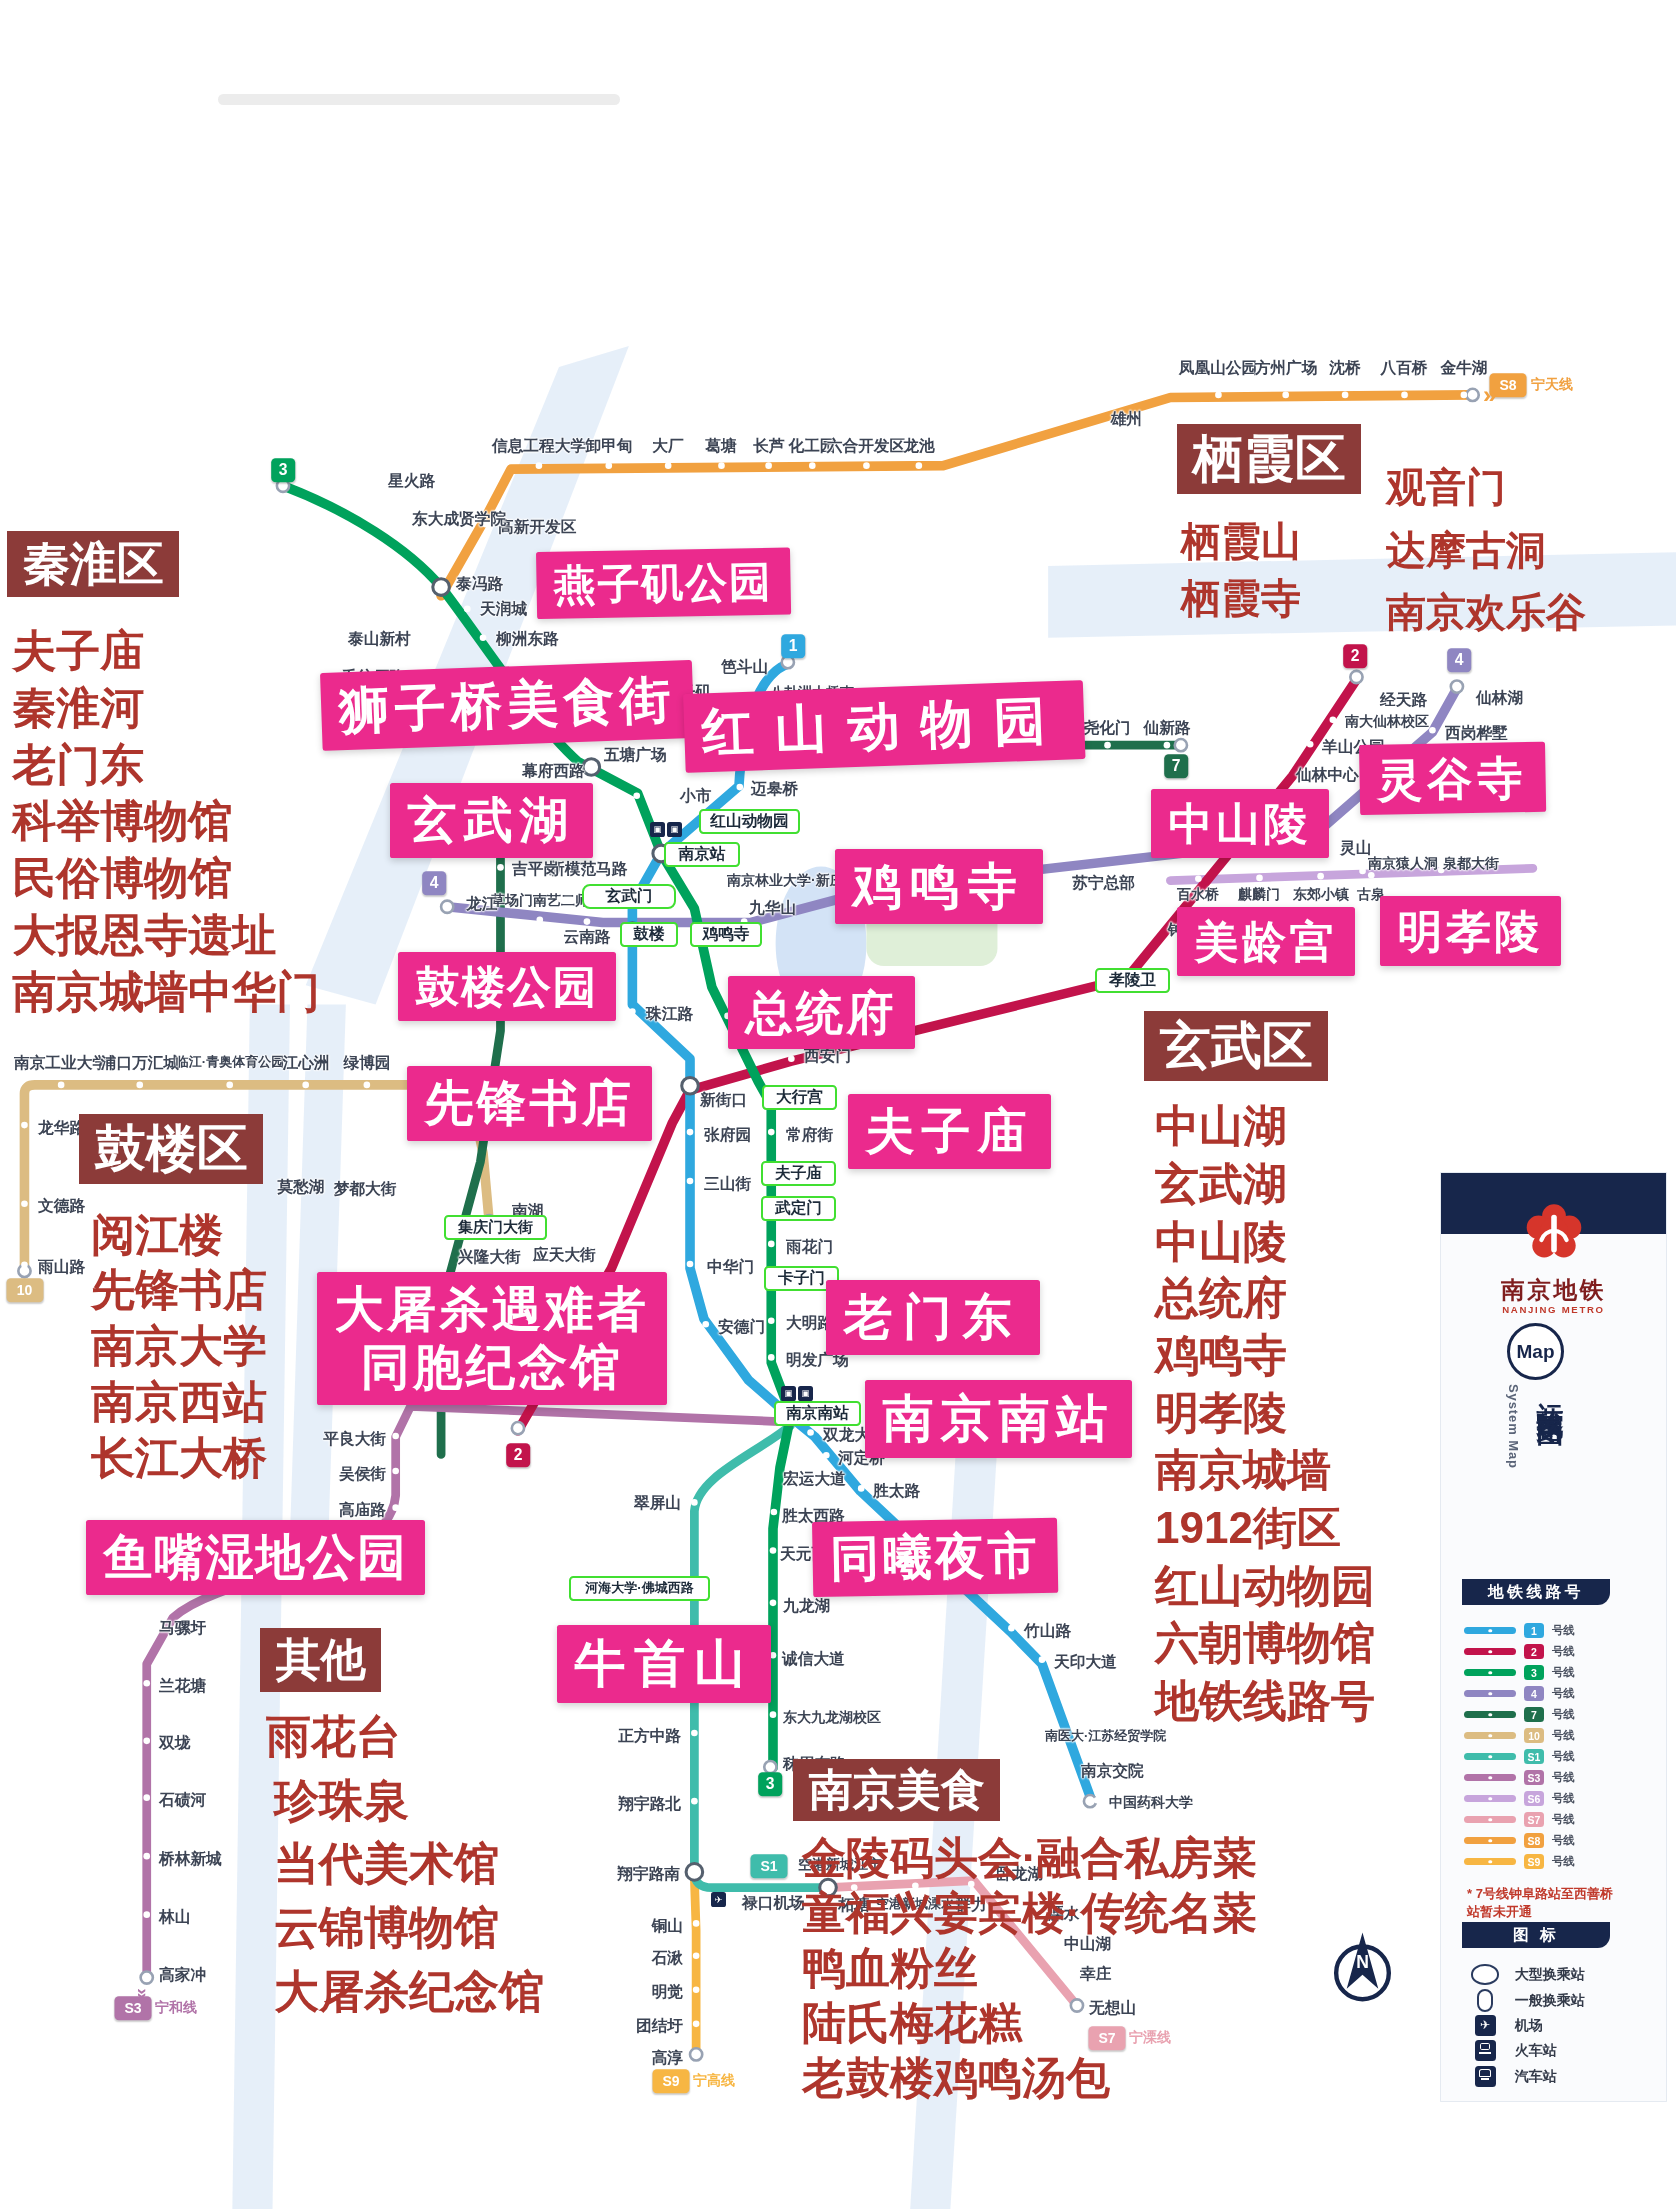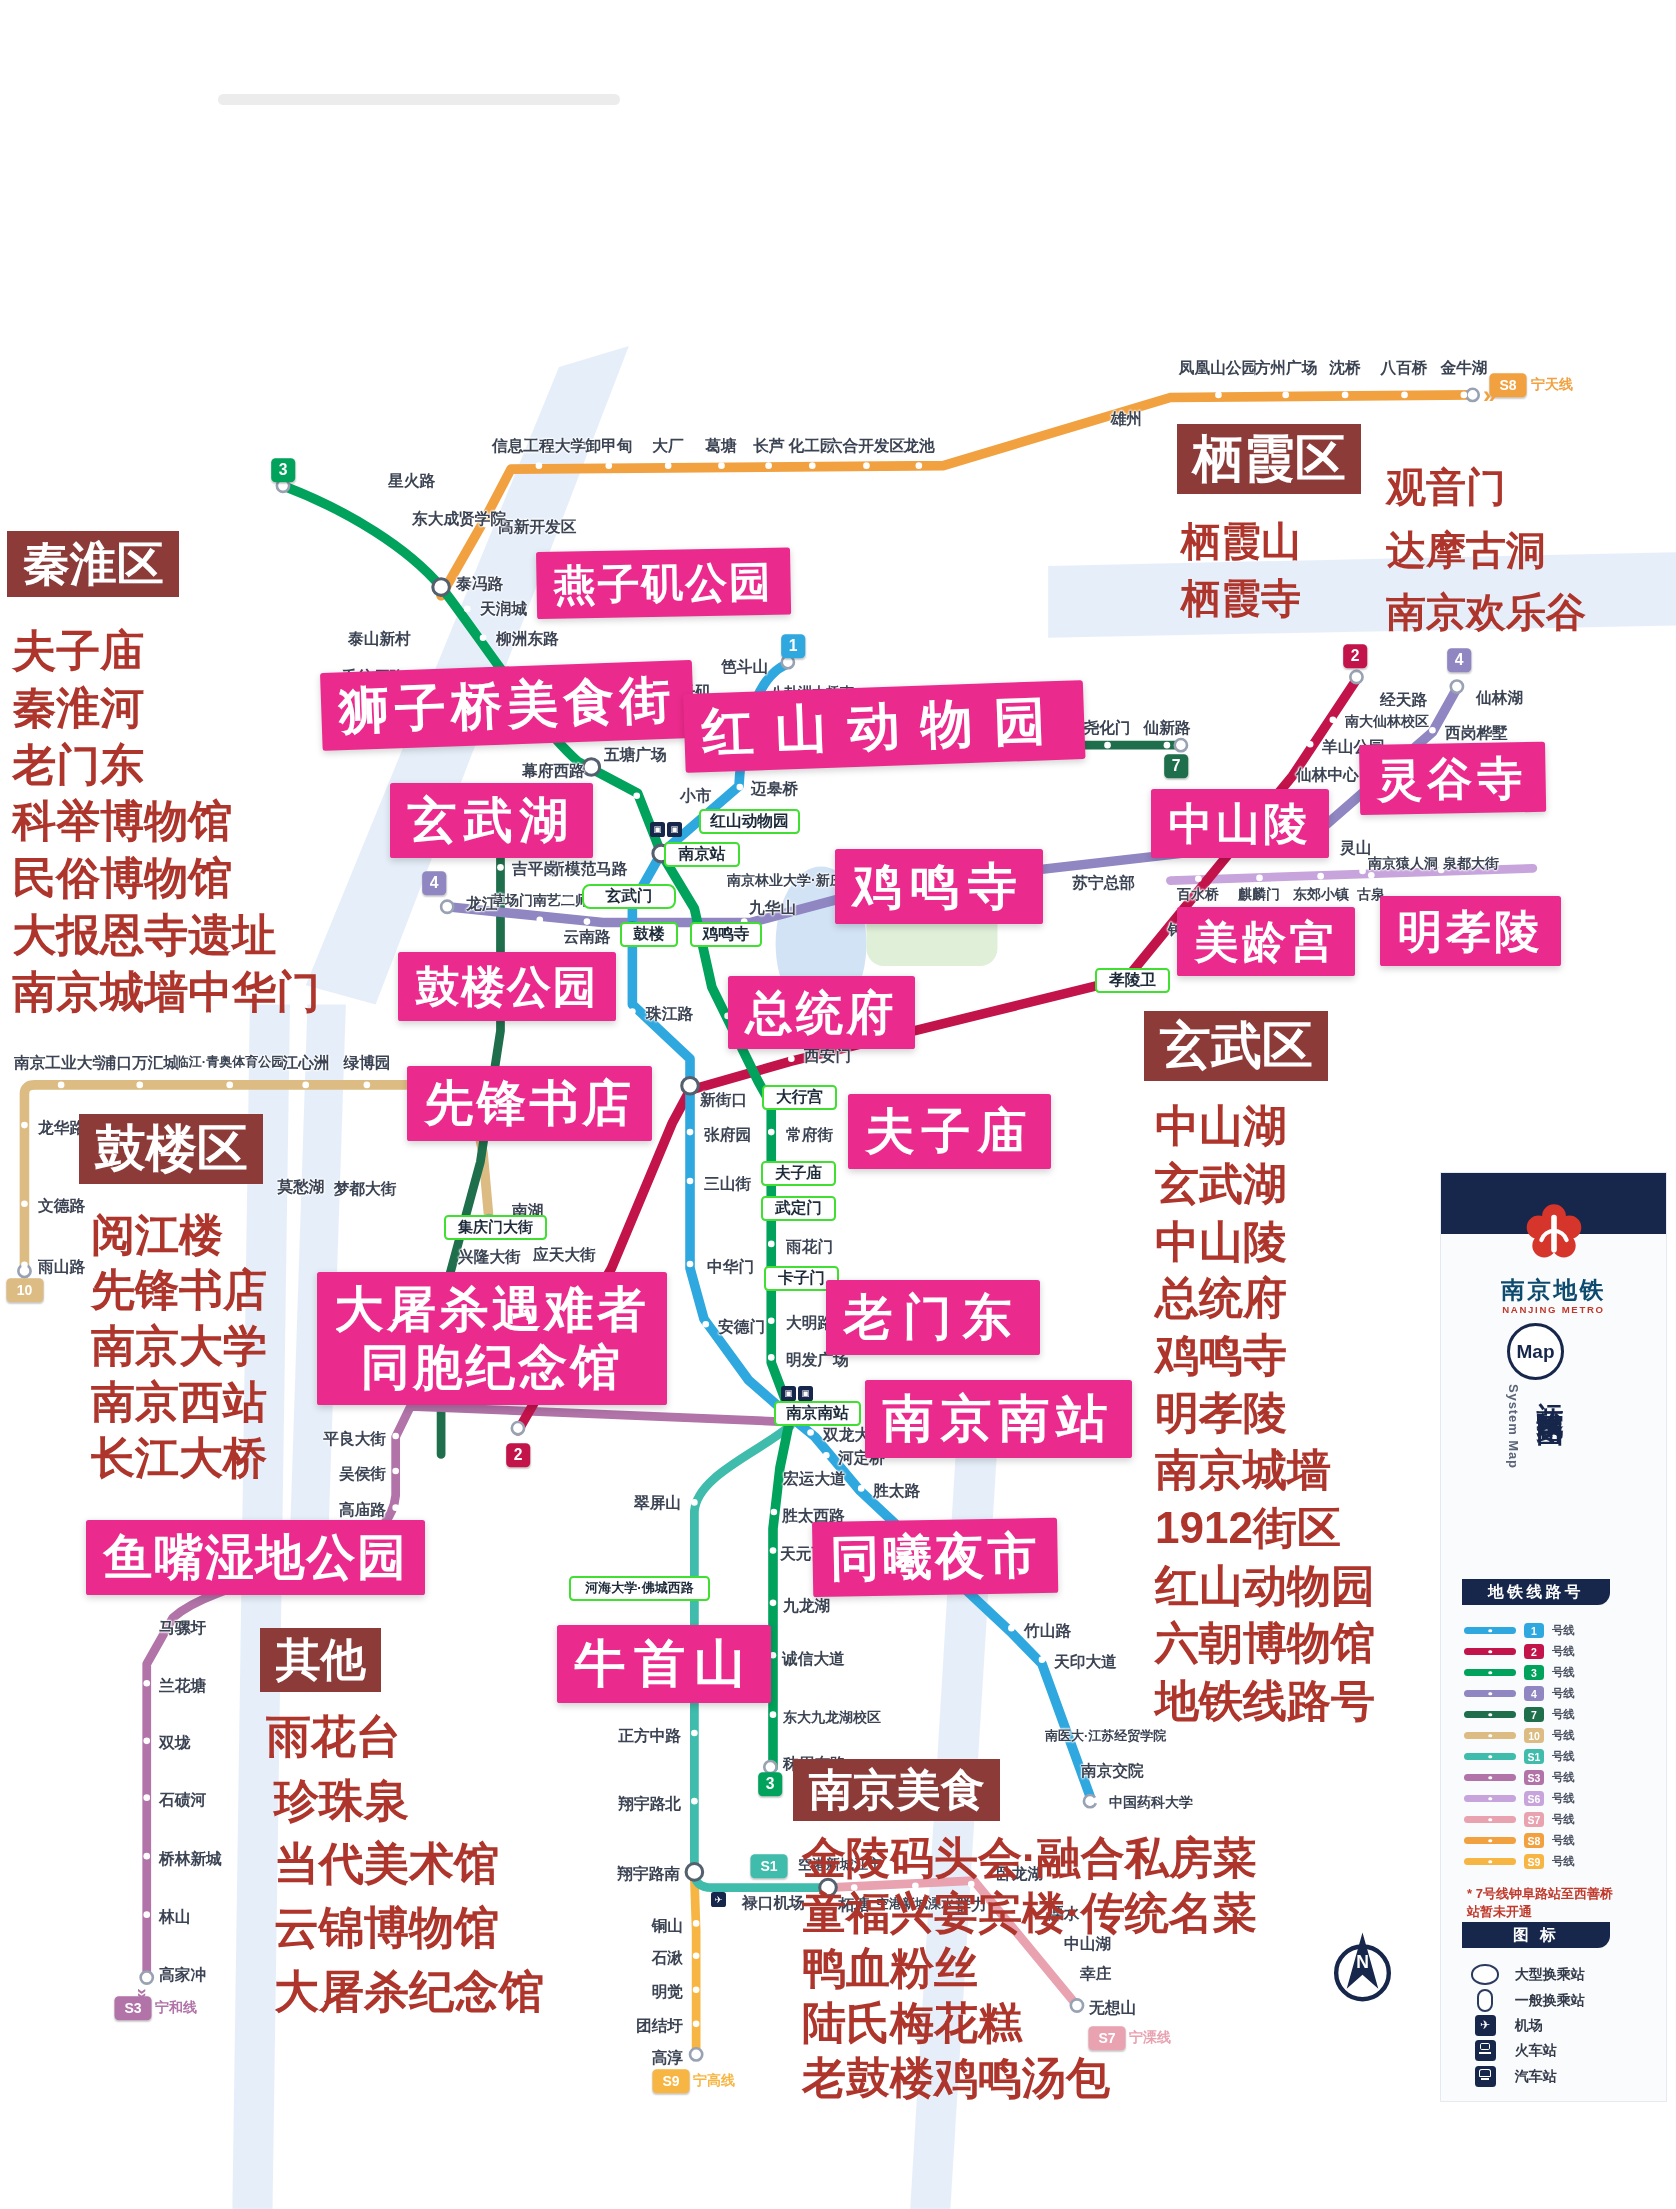--- a/index.html
+++ b/index.html
@@ -20,21 +20,21 @@
   .badge-after{position:absolute;font-weight:800;font-size:14px;white-space:nowrap;transform:translateY(-50%);}
   .attr{position:absolute;background:#EB2A8D;color:#fff;font-weight:800;padding:8.7px 17.5px;border-radius:2.6px;
       white-space:nowrap;line-height:1.18;text-align:center;box-shadow:0 2.6px 7px rgba(0,0,0,.18);}
   .dp-title{position:absolute;background:#8C3B39;color:#fff;font-weight:800;padding:7px 15.7px;
       white-space:nowrap;line-height:1.1;}
   .dp-item{position:absolute;color:#AE352C;font-weight:800;white-space:nowrap;line-height:1.1;}
   .legend{position:absolute;left:1441px;top:1173px;width:225px;height:928px;background:rgba(250,251,253,.97);
       box-shadow:0 0 0 0.9px #E3E8F0;}
   .lg-band{position:absolute;left:0;top:0;width:225px;height:61px;background:#17264B;}
   .lg-logo{position:absolute;left:78px;top:24.5px;width:70px;height:70px;}
-  .lg-name{position:absolute;left:0;top:101px;width:225px;text-align:center;color:#0c4a6e;
+  .lg-name{position:absolute;left:0;top:101px;width:225px;text-align:center;color:#7f1d1d;
       font-weight:800;font-size:23.6px;letter-spacing:2.6px;}
   .lg-name-en{position:absolute;left:0;top:131px;width:225px;text-align:center;color:#C0392B;
       font-weight:700;font-size:9.6px;letter-spacing:1.7px;}
   .lg-mapcircle{position:absolute;left:66px;top:150px;width:51px;height:51px;border:3.5px solid #17264B;
       border-radius:50%;display:flex;align-items:center;justify-content:center;background:#fff;
       color:#17264B;font-weight:700;font-size:19px;}
   .lg-vtitle{position:absolute;left:91px;top:208px;writing-mode:vertical-rl;color:#17264B;
       font-weight:800;font-size:27px;letter-spacing:4.4px;}
   .lg-vtitle-en{position:absolute;left:65px;top:211px;writing-mode:vertical-rl;color:#5A6478;
       font-weight:600;font-size:13px;letter-spacing:0.9px;}

